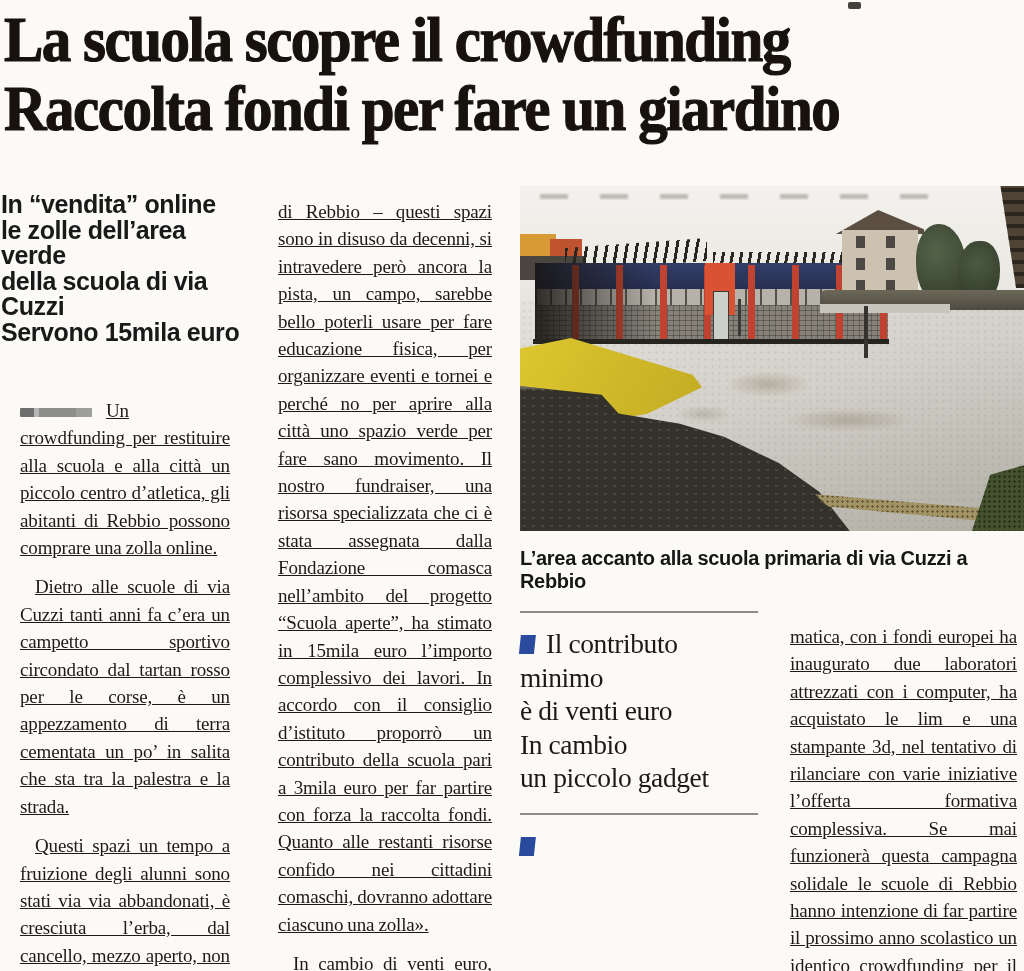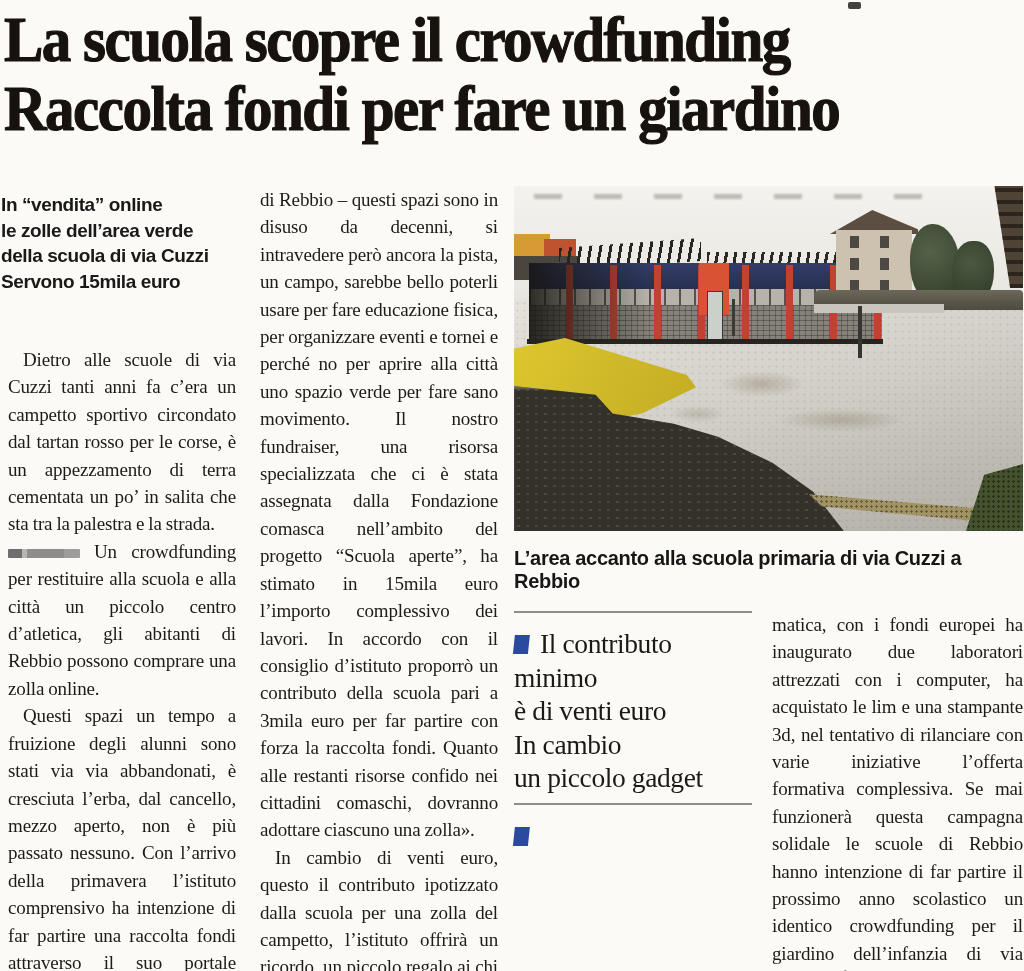--- a/index.html
+++ b/index.html
@@ -39,37 +39,37 @@
     font-family:"Liberation Sans", sans-serif;
     font-weight:bold;
     font-size:23px;
     color:#1e3c96;
     margin-left:-7px;
     letter-spacing:-0.5px;
   }
   .standfirst{
     font-family:"Liberation Sans", sans-serif;
     font-weight:bold;
-    font-size:19px;
+    font-size:25px;
     line-height:25.5px;
     letter-spacing:-0.4px;
     color:#191919;
     margin:6px 0 0 -7px;
     white-space:pre-line;
   }
   .bodytext{
     font-size:19px;
     line-height:27.4px;
     text-align:justify;
     letter-spacing:-0.15px;
     word-spacing:-0.5px;
     color:#1d1a17;
   }
   .col1 .bodytext{margin-top:52px;}
-  .para{margin:0;}
+  .para{margin:12px;text-decoration:underline;}
   .para.indent{text-indent:15px;}
   .dateline-dash{
     display:inline-block;
     width:72px;height:9px;
     margin-right:14px;
     background:linear-gradient(90deg,#6e6e6e 0 20%,#b5b5b3 20% 27%,#8d8d8b 27% 78%,#9d9d9b 78% 100%);
     border-radius:1px;
   }
   
   .photo{
@@ -168,21 +168,21 @@
     font-size:20px;
     letter-spacing:-0.3px;
     color:#161616;
     margin-top:16px;
   }
   .below-photo{display:flex;gap:20px;margin-top:18px;}
   .pq-col{flex:0 0 238px;}
   .col4{flex:1 1 auto;}
   .pullquote{
     border-top:2px solid #8f8d89;
-    padding:14px 0 8px 0;
+    padding:14px 0 18px 0;
     font-size:27.5px;
     line-height:33.5px;
     letter-spacing:-0.4px;
     color:#1c1a17;
   }
   .pq-text{white-space:pre-line;}
   .pq-square{
     display:inline-block;
     width:15px;height:19px;
     background:#2a4a9e;
@@ -201,22 +201,22 @@
 </div>
 
 <div class="content">
 
   <div class="col1">
     <div class="standfirst">In “vendita” online
 le zolle dell’area verde
 della scuola di via Cuzzi
 Servono 15mila euro</div>
     <div class="bodytext">
+      <p class="para"><span class="dateline-dash"></span><span>Un crowdfunding per restituire alla scuola e alla città un piccolo centro d’atletica, gli abitanti di Rebbio possono comprare una zolla online.</span></p>
       <p class="para indent"><span>Dietro alle scuole di via Cuzzi tanti anni fa c’era un campetto sportivo circondato dal tartan rosso per le corse, è un appezzamento di terra cementata un po’ in salita che sta tra la palestra e la strada.</span></p>
-      <p class="para"><span class="dateline-dash"></span><span>Un crowdfunding per restituire alla scuola e alla città un piccolo centro d’atletica, gli abitanti di Rebbio possono comprare una zolla online.</span></p>
       <p class="para indent"><span>Questi spazi un tempo a fruizione degli alunni sono stati via via abbandonati, è cresciuta l’erba, dal cancello, mezzo aperto, non è più passato nessuno. Con l’arrivo della primavera l’istituto comprensivo ha intenzione di far partire una raccolta fondi attraverso il suo portale istituzionale (www.iccomorebbio.gov.it), servono 15mila euro per pavimentare l’area e rimettere in funzione pista e campi per i giochi di squadra. «Vogliamo ridare a Como e ai nostri studenti uno spazio polifunzionale per lo sport – racconta </span></p>
     </div>
   </div>
 
   <div class="col2">
     <div class="bodytext">
       <p class="para"><span>di Rebbio – questi spazi sono in disuso da decenni, si intravedere però ancora la pista, un campo, sarebbe bello poterli usare per fare educazione fisica, per organizzare eventi e tornei e perché no per aprire alla città uno spazio verde per fare sano movimento. Il nostro fundraiser, una risorsa specializzata che ci è stata assegnata dalla Fondazione comasca nell’ambito del progetto “Scuola aperte”, ha stimato in 15mila euro l’importo complessivo dei lavori. In accordo con il consiglio d’istituto proporrò un contributo della scuola pari a 3mila euro per far partire con forza la raccolta fondi. Quanto alle restanti risorse confido nei cittadini comaschi, dovranno adottare ciascuno una zolla».</span></p>
       <p class="para indent"><span>In cambio di venti euro, questo il contributo ipotizzato dalla scuola per una zolla del campetto, l’istituto offrirà un ricordo, un piccolo regalo ai chi parteciperà alla colletta virtuale. Pur avendo la palestra alle scuole di Rebbio non dispiacerebbe poter usufruire di spazi all’aperto per la ginnastica, l’utenza quest’anno sta crescendo in numeri, le iscrizioni porteranno a formare una classe in più alle medie, l’istituto ha investito sull’infor-</span></p>
     </div>
   </div>

